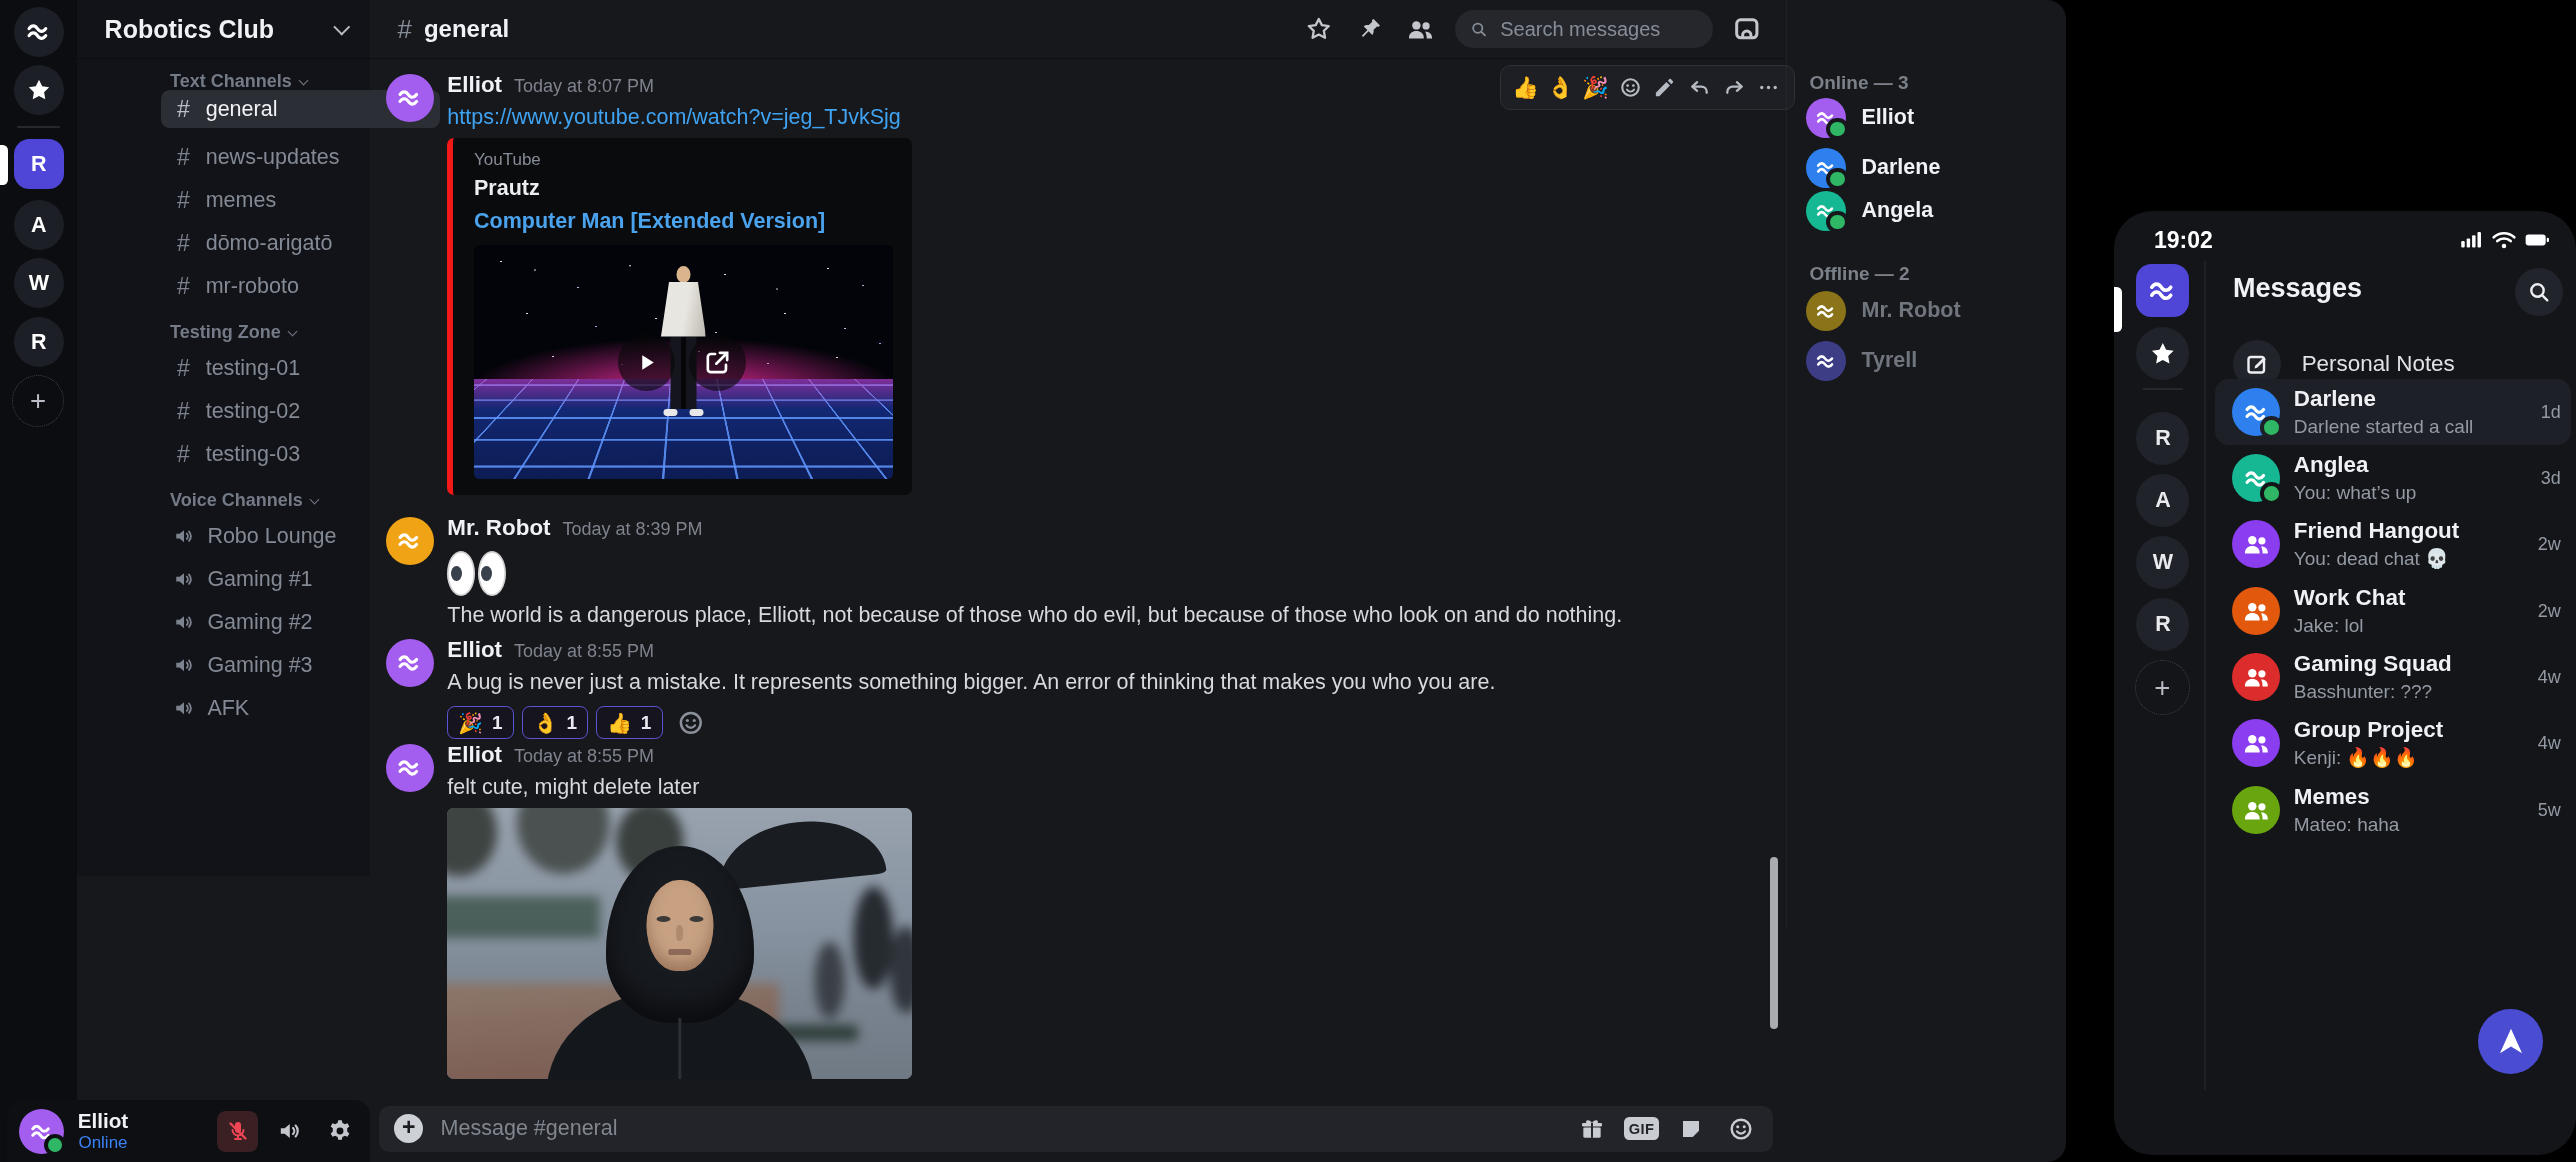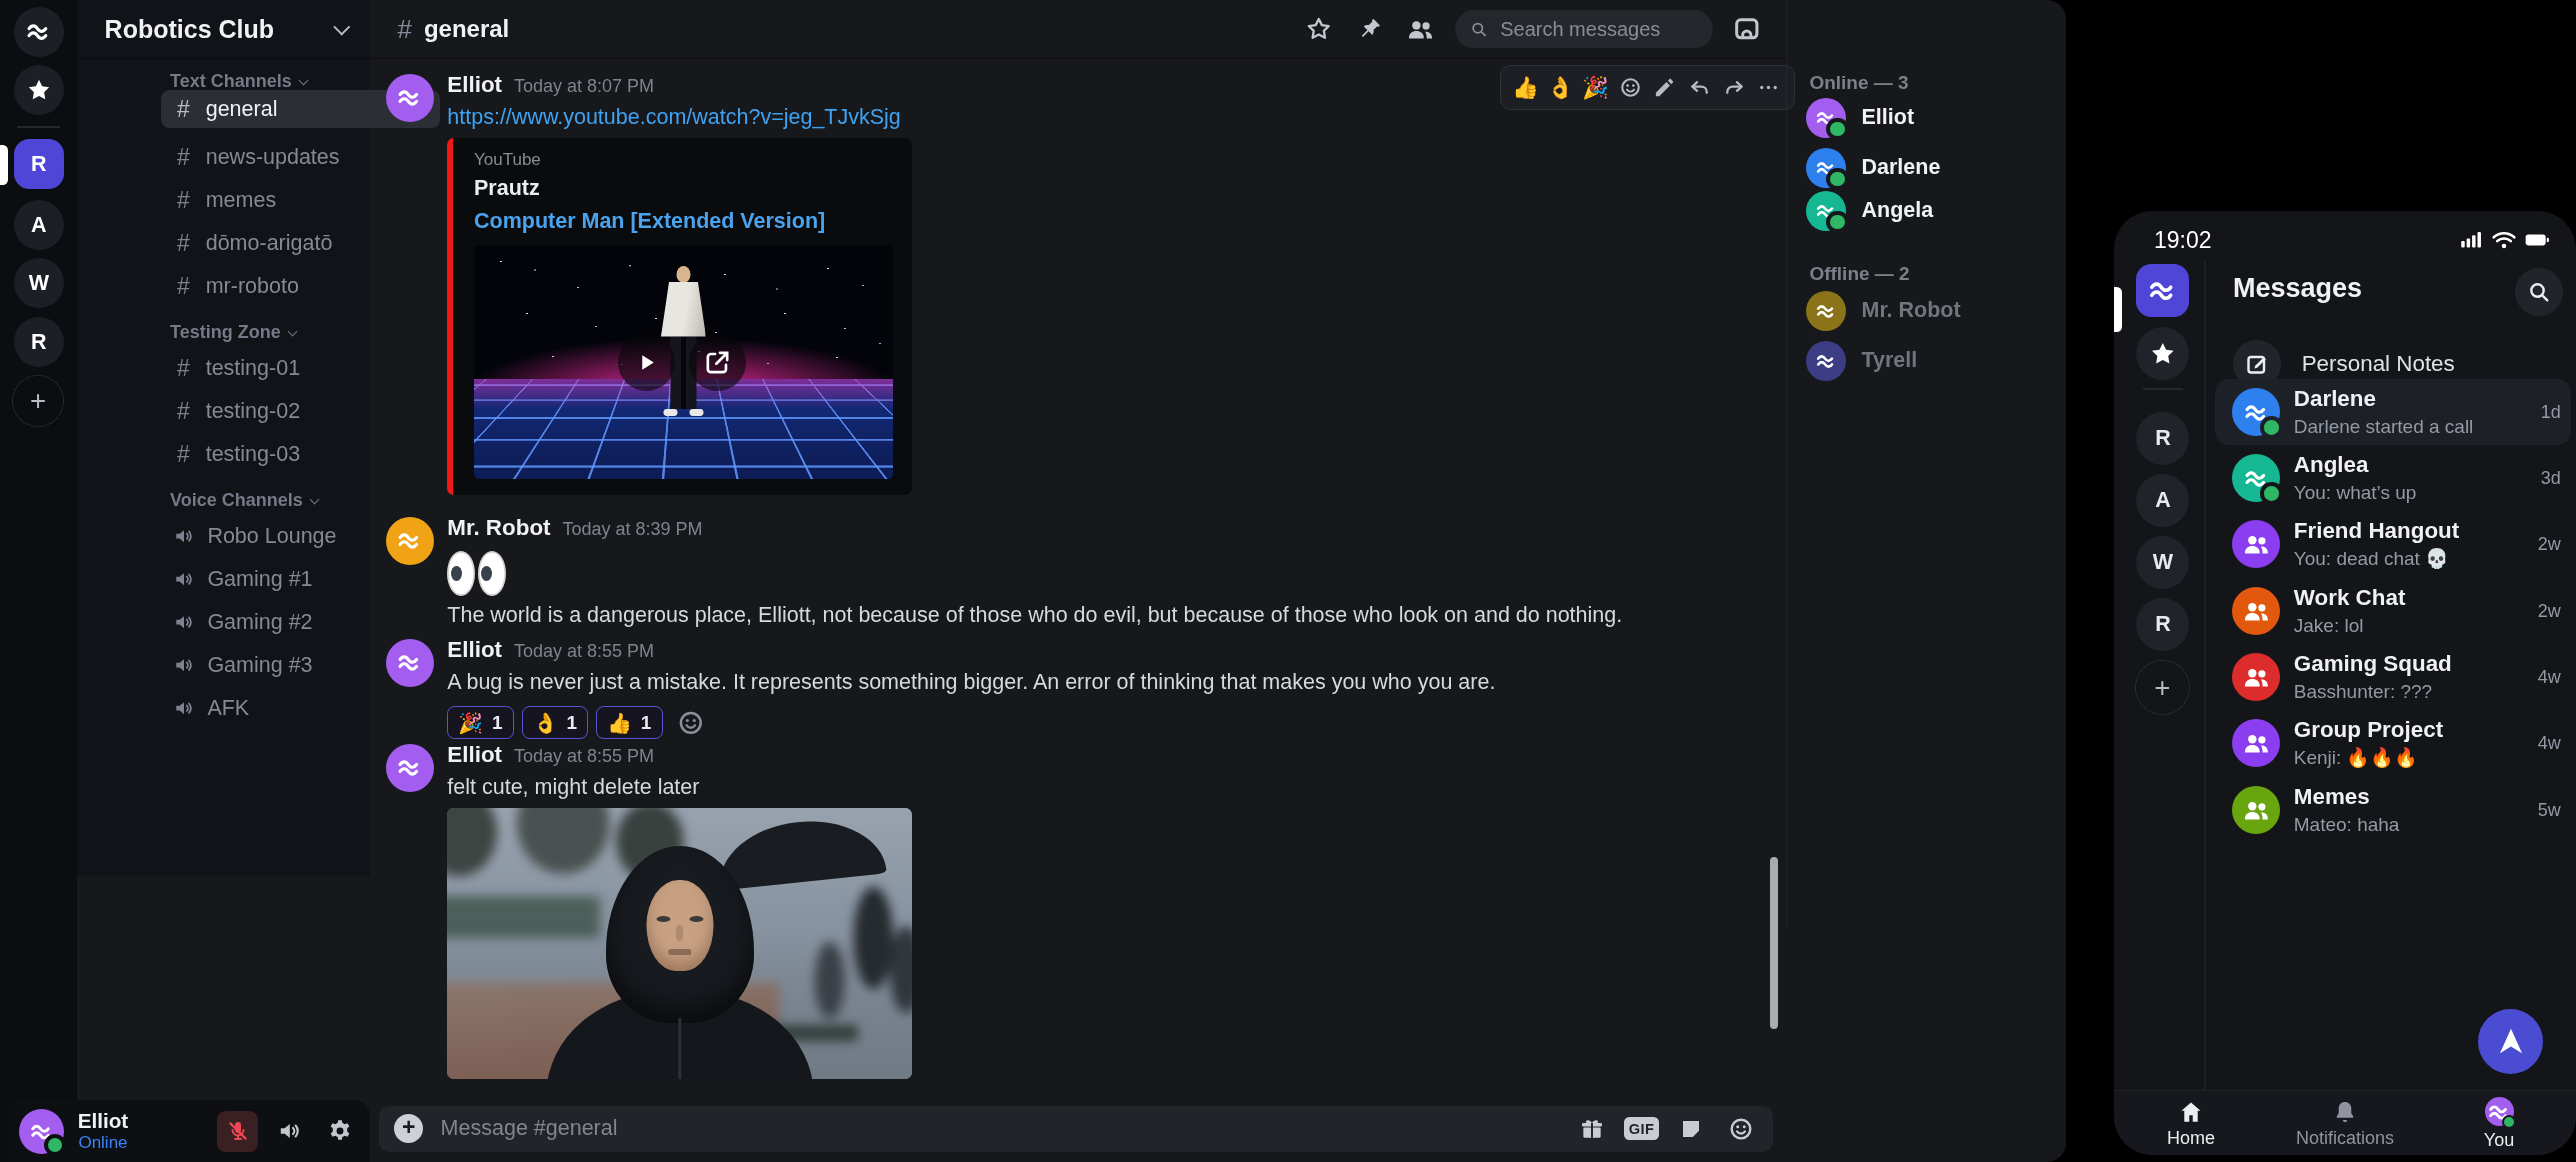--- a/index.html
+++ b/index.html
@@ -188,21 +188,21 @@
            box-sizing:border-box;}
   .mem-h{position:absolute;left:22.4px;font-size:19px;font-weight:700;color:#7b8089;}
   .mrow{position:absolute;left:19px;display:flex;align-items:center;gap:15.5px;height:43px;width:241px;}
   .mrow .nm{font-size:21.5px;font-weight:700;color:#f1f2f5;}
   .mrow.off .nm{color:#70757e;}
 
   
   .phone{position:absolute;left:2114px;top:211px;width:462px;height:944px;background:#141519;
          border-radius:38px;overflow:hidden;}
   .p-status{position:absolute;top:10.3px;left:40px;right:26px;height:38px;display:flex;align-items:center;}
-  .p-time{font-size:23px;font-weight:400;color:#fff;}
+  .p-time{font-size:23px;font-weight:700;color:#fff;}
   .p-sicons{margin-left:auto;display:flex;align-items:center;gap:6.9px;color:#fff;}
   .p-sicons svg{width:26px;height:26px;}
   .p-ind{position:absolute;left:0;top:76px;width:7.7px;height:45px;background:#fff;border-radius:0 5.2px 5.2px 0;}
   .pric{position:absolute;left:22.4px;width:53px;height:53px;border-radius:50%;background:#21232a;
         display:flex;align-items:center;justify-content:center;color:#e9eaee;font-weight:700;font-size:21.5px;}
   .pric.logo{border-radius:15.5px;background:#4f46d8;color:#fff;}
   .pric.padd{background:transparent;border:1.7px dotted #3f434d;color:#b9bcc4;font-size:27.6px;font-weight:400;left:20.7px;}
   .p-rail-div{position:absolute;left:29px;top:177px;width:40px;height:1.7px;background:#26282e;}
   .p-div-v{position:absolute;left:90px;top:50px;bottom:65px;width:1.7px;background:rgba(255,255,255,.05);}
   .p-title{position:absolute;left:119px;top:62px;font-size:27px;font-weight:700;color:#f1f2f5;}
@@ -922,38 +922,15 @@
         </span>
       <span class="p-rtime">5w</span>
     </div>
 
     <div class="fab">
         <svg viewBox="0 0 40 40" width="34" height="34">
           <use href="#i-nav-arrow"></use>
         </svg>
       </div>
 
-    <div class="p-nav">
-      <div class="nav-item active">
-        <svg viewBox="0 0 30 30" width="26" height="26">
-            <use href="#i-home"></use>
-          </svg>
-        <span class="nlabel">Home</span>
-      </div>
-      <div class="nav-item">
-        <svg viewBox="0 0 30 30" width="26" height="26">
-            <use href="#i-bell"></use>
-          </svg>
-        <span class="nlabel">Notifications</span>
-      </div>
-      <div class="nav-item">
-        <span class="av s34 c-purple" style="--dotbg:#17181d">
-            <svg viewBox="0 0 30 30" width="26" height="26">
-              <use href="#i-wave"></use>
-            </svg>
-            <i class="dot" style="width:10.3px;height:10.3px;border-width:2.6px"></i>
-          </span>
-        <span class="nlabel" style="color:#eceef2">You</span>
-      </div>
-    </div>
   </section>
 </div>
 
 
 </body></html>

